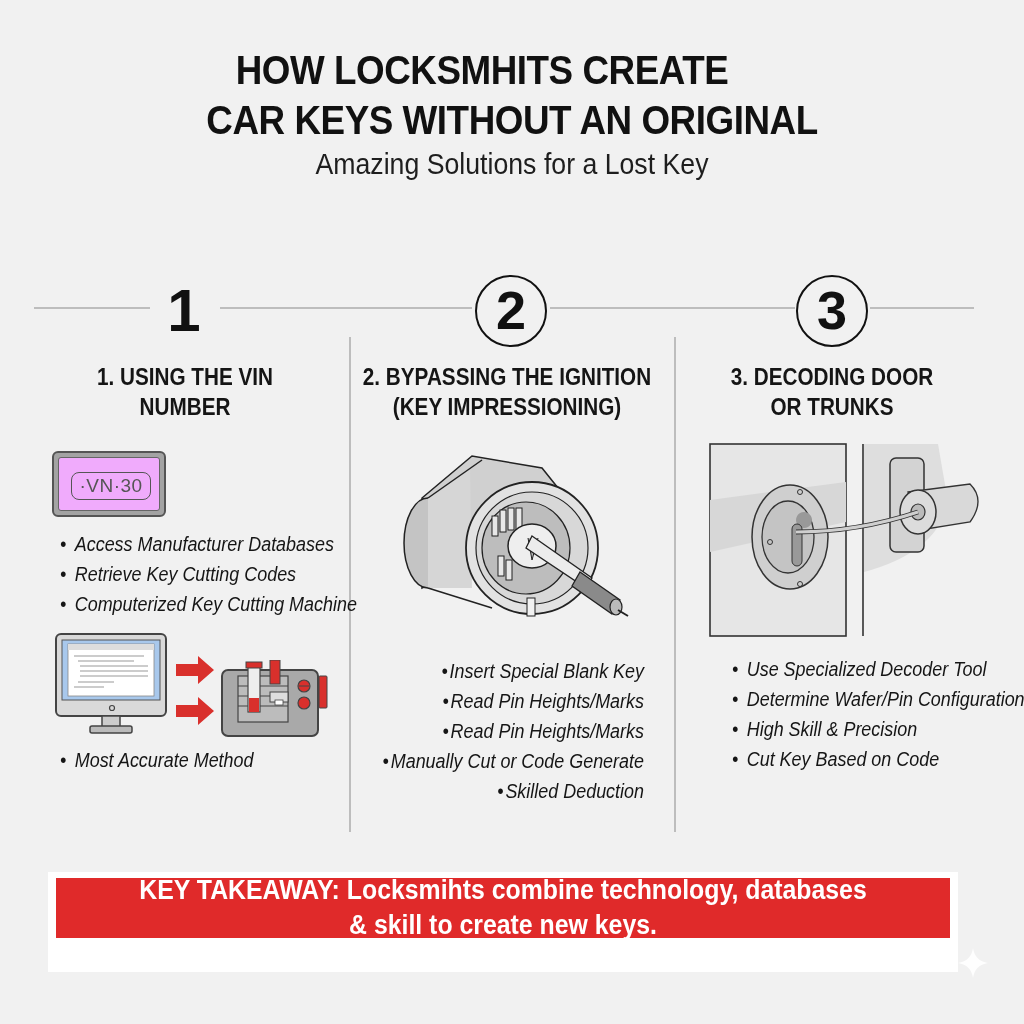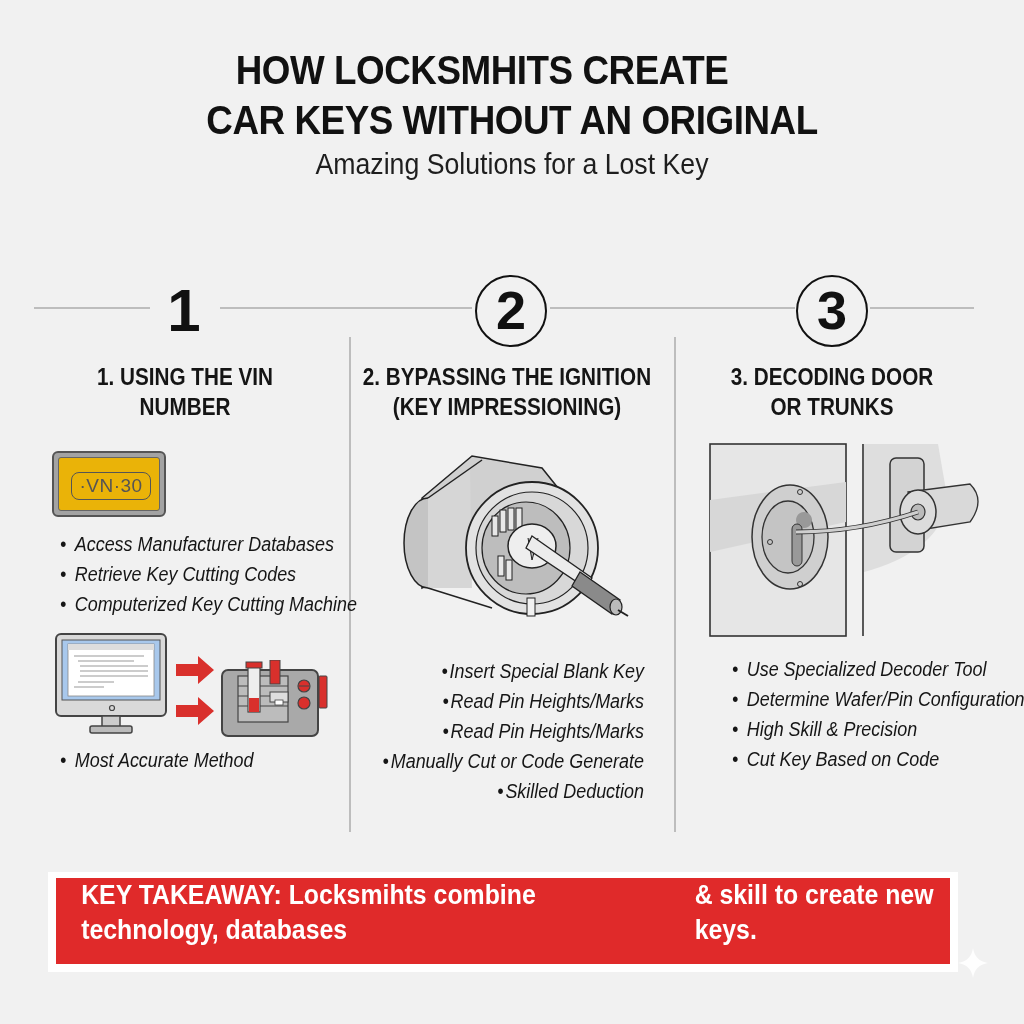--- a/index.html
+++ b/index.html
@@ -29,23 +29,23 @@
     position:absolute; width:330px; text-align:center; font-weight:bold; font-size:23px;
     line-height:30px; color:#151515; transform:scaleX(0.9);
   }
   ul.bullets { position:absolute; margin:0; padding:0; list-style:none;font-style:italic; }
   ul.bullets li { font-size:19.5px; line-height:30px; white-space:nowrap; transform-origin:left; transform:scaleX(0.92); }
   ul.bullets li::before { content:"\2022"; display:inline-block; width:14px; margin-right:2px; }
   .banner-frame {
     position:absolute; left:48px; top:872px; width:910px; height:100px; background:#fff;
   }
   .banner {
-    position:absolute; left:56px; top:878px; width:894px; height:86px; background:#e02a2a;
-    color:#fff; font-weight:bold; text-align:left; font-size:27px; line-height:35px;
-    display:flex; flex-direction:row; justify-content:center;
+    position:absolute; left:56px; top:878px; width:894px; height:60px; background:#e02a2a;
+    color:#fff; font-weight:bold; text-align:center; font-size:27px; line-height:35px;
+    display:flex; flex-direction:column; justify-content:center;
   }
   .banner span { display:block; transform:scaleX(0.92); }
   .sparkle { position:absolute; left:958px; top:948px; width:30px; height:30px; }
 </style>
 </head>
 <body>
 
 <div class="title l1">HOW LOCKSMHITS CREATE</div>
 <div class="title l2">CAR KEYS WITHOUT AN ORIGINAL</div>
 <div class="subtitle">Amazing Solutions for a Lost Key</div>
@@ -62,21 +62,21 @@
 <div class="stepnum circle" style="left:475px;">2</div>
 <div class="stepnum circle" style="left:796px;">3</div>
 
 <section>
   <div class="heading" style="left:20px; top:362px;">
     <div>1. USING THE VIN</div>
     <div>NUMBER</div>
   </div>
 
   <div style="position:absolute; left:52px; top:451px; width:114px; height:66px; background:#a3a3a3; border:2px solid #555; border-radius:6px; box-sizing:border-box;">
-    <div style="position:absolute; left:4px; top:4px; right:4px; bottom:4px; background:#eab308; border:1.5px solid #666; border-radius:3px;">
+    <div style="position:absolute; left:4px; top:4px; right:4px; bottom:4px; background:#f0abfc; border:1.5px solid #666; border-radius:3px;">
       <div style="position:absolute; left:12px; top:14px; width:80px; height:28px; border:1.5px solid #555; border-radius:8px; box-sizing:border-box; text-align:center; line-height:25px; font-size:19px; color:#555; letter-spacing:0.5px;">·VN·30</div>
     </div>
   </div>
 
   <ul class="bullets" style="left:60px; top:529px;">
     <li>Access Manufacturer Databases</li>
     <li>Retrieve Key Cutting Codes</li>
     <li>Computerized Key Cutting Machine</li>
   </ul>
 

